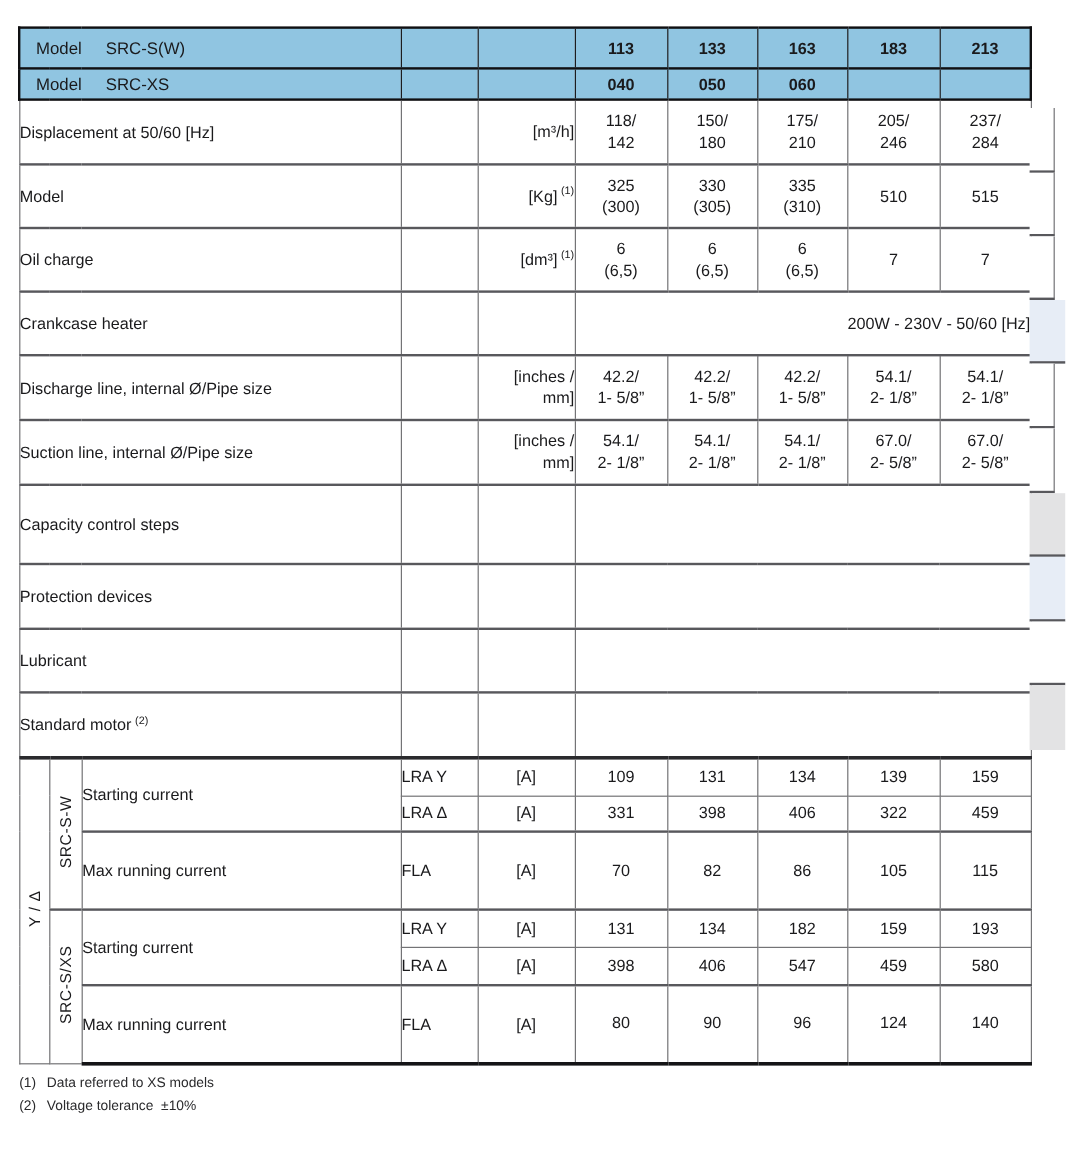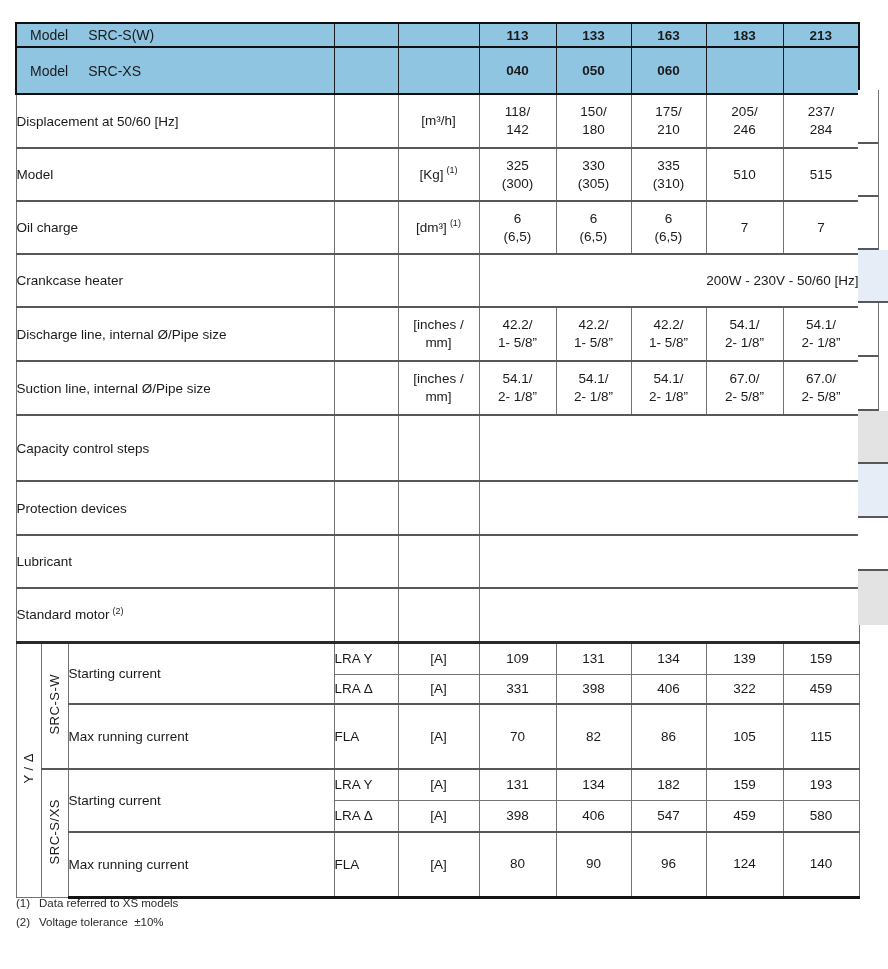--- a/index.html
+++ b/index.html
@@ -12,21 +12,21 @@
         font-size:13.5px;color:#1a1a1c;background:#ffffff;}
   
   tr.model-row td{background:#90c5e1;border-left:1px solid #1c1c1e;border-right:1px solid #1c1c1e;
         border-top:2px solid #101012;border-bottom:2px solid #101012;}
   tr.model-row td.mlabel{text-align:left;padding-left:13px;font-size:14px;border-left:2px solid #101012;}
   tr.model-row td.mlast{border-right:2px solid #101012;}
   .mname{margin-left:20px;}
   td.hnum{text-align:center;font-weight:bold;font-size:14px;}
   
   td.lbl{text-align:left;padding-left:9px;border-left:2px solid #3a3a3d;}
-  td.unit{text-align:center;padding-left:7px;font-size:13px;white-space:pre-line;line-height:1.3;}
+  td.unit{text-align:right;padding-left:7px;font-size:13px;white-space:pre-line;line-height:1.3;}
   td.val{text-align:center;white-space:pre-line;line-height:1.32;}
   td.code{text-align:left;padding-left:7px;font-size:13px;margin-left:32px;}
   td.unitc{text-align:center;font-size:13px;}
   td.band-blue{background:#e7edf6;border-right:none;}
   td.band-grey{background:#e3e3e4;border-right:none;}
   td.band-white{background:#ffffff;border-right:none;}
   td.crank{text-align:right;padding-right:4px;}
   td.rotcell{text-align:center;border-left:2px solid #3a3a3d;}
   .rot{display:inline-block;writing-mode:vertical-rl;transform:rotate(180deg);
        font-size:13px;letter-spacing:0.5px;white-space:nowrap;}
@@ -62,31 +62,31 @@
       <col style="width:64px">
         <col style="width:81px">
       <col style="width:77px">
         <col style="width:75px">
         <col style="width:75px">
         <col style="width:77px">
         <col style="width:76px">
     </colgroup>
 
     <tbody>
-        <tr class="model-row" style="height:24px">
+        <tr class="model-row" style="height:34px">
       <td class="mlabel" colspan="3"><span>Model</span><span class="mname">SRC-S(W)</span></td>
       <td></td>
       <td></td>
       <td class="hnum">113</td>
       <td class="hnum">133</td>
       <td class="hnum">163</td>
       <td class="hnum">183</td>
       <td class="hnum mlast">213</td>
     </tr>
-    <tr class="model-row" style="height:47px">
+    <tr class="model-row" style="height:26px">
       <td class="mlabel" colspan="3"><span>Model</span><span class="mname">SRC-XS</span></td>
       <td></td>
       <td></td>
       <td class="hnum">040</td>
       <td class="hnum">050</td>
       <td class="hnum">060</td>
       <td class="hnum"></td>
       <td class="hnum mlast"></td>
     </tr>
 

